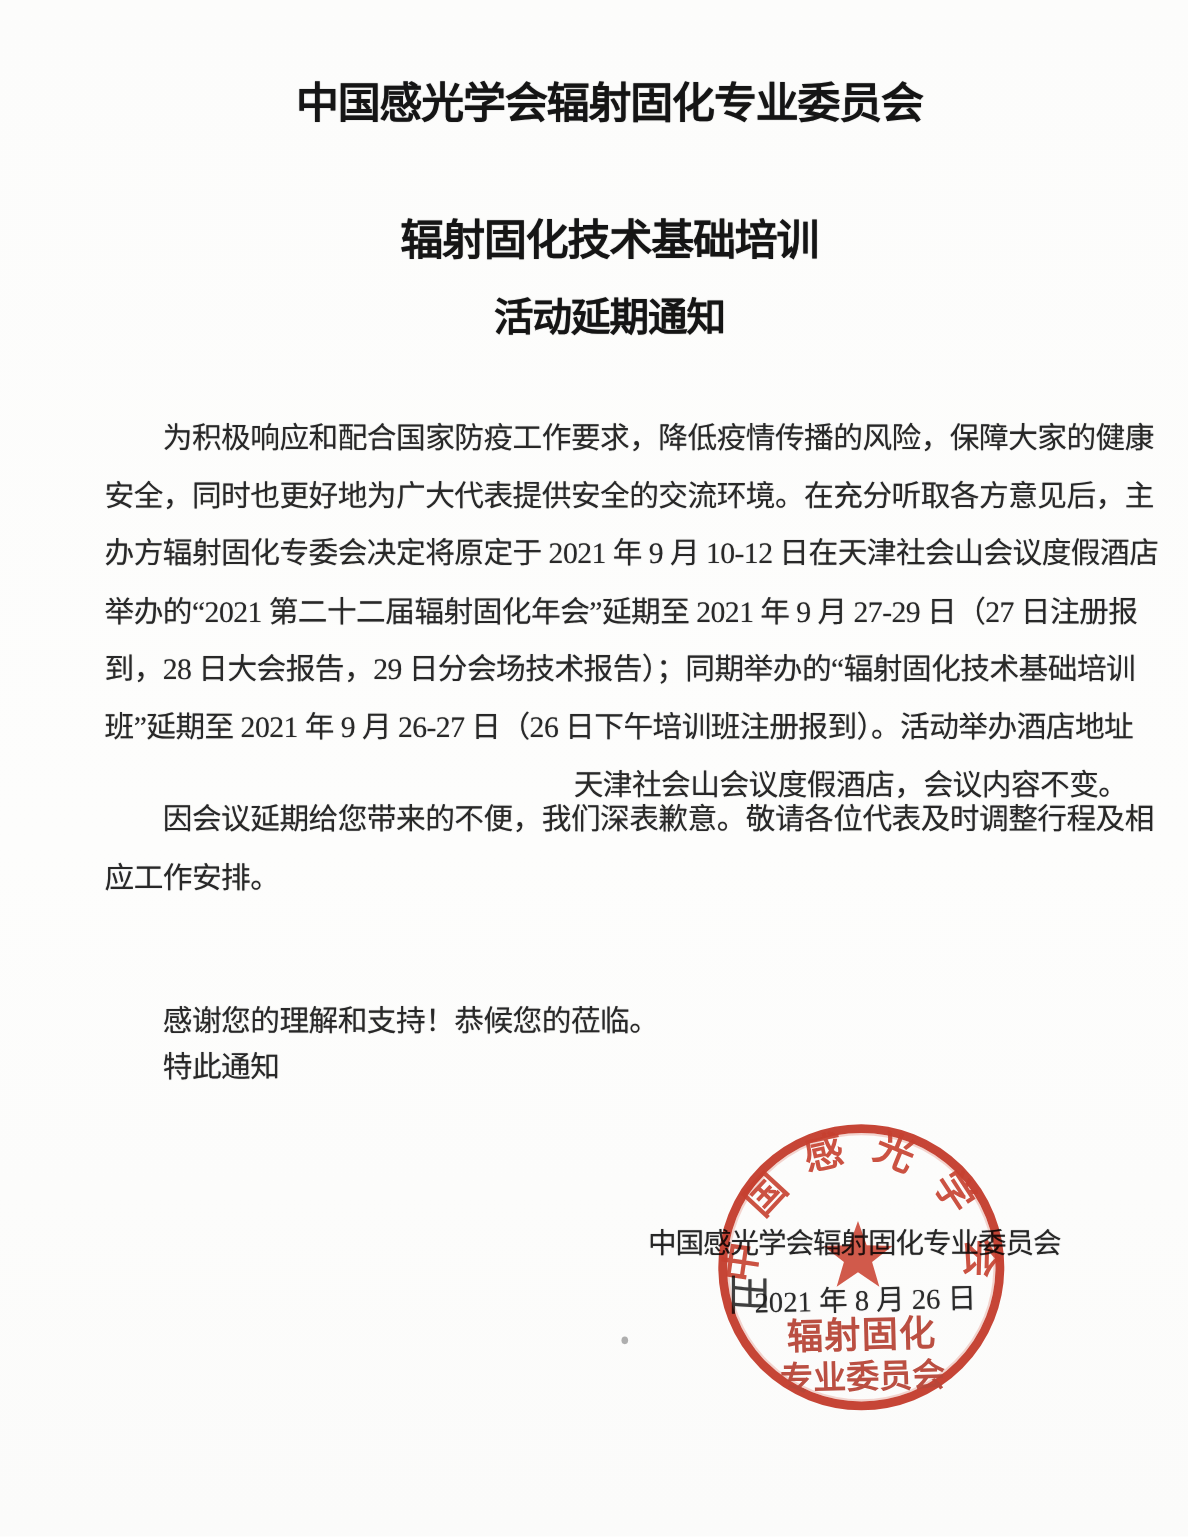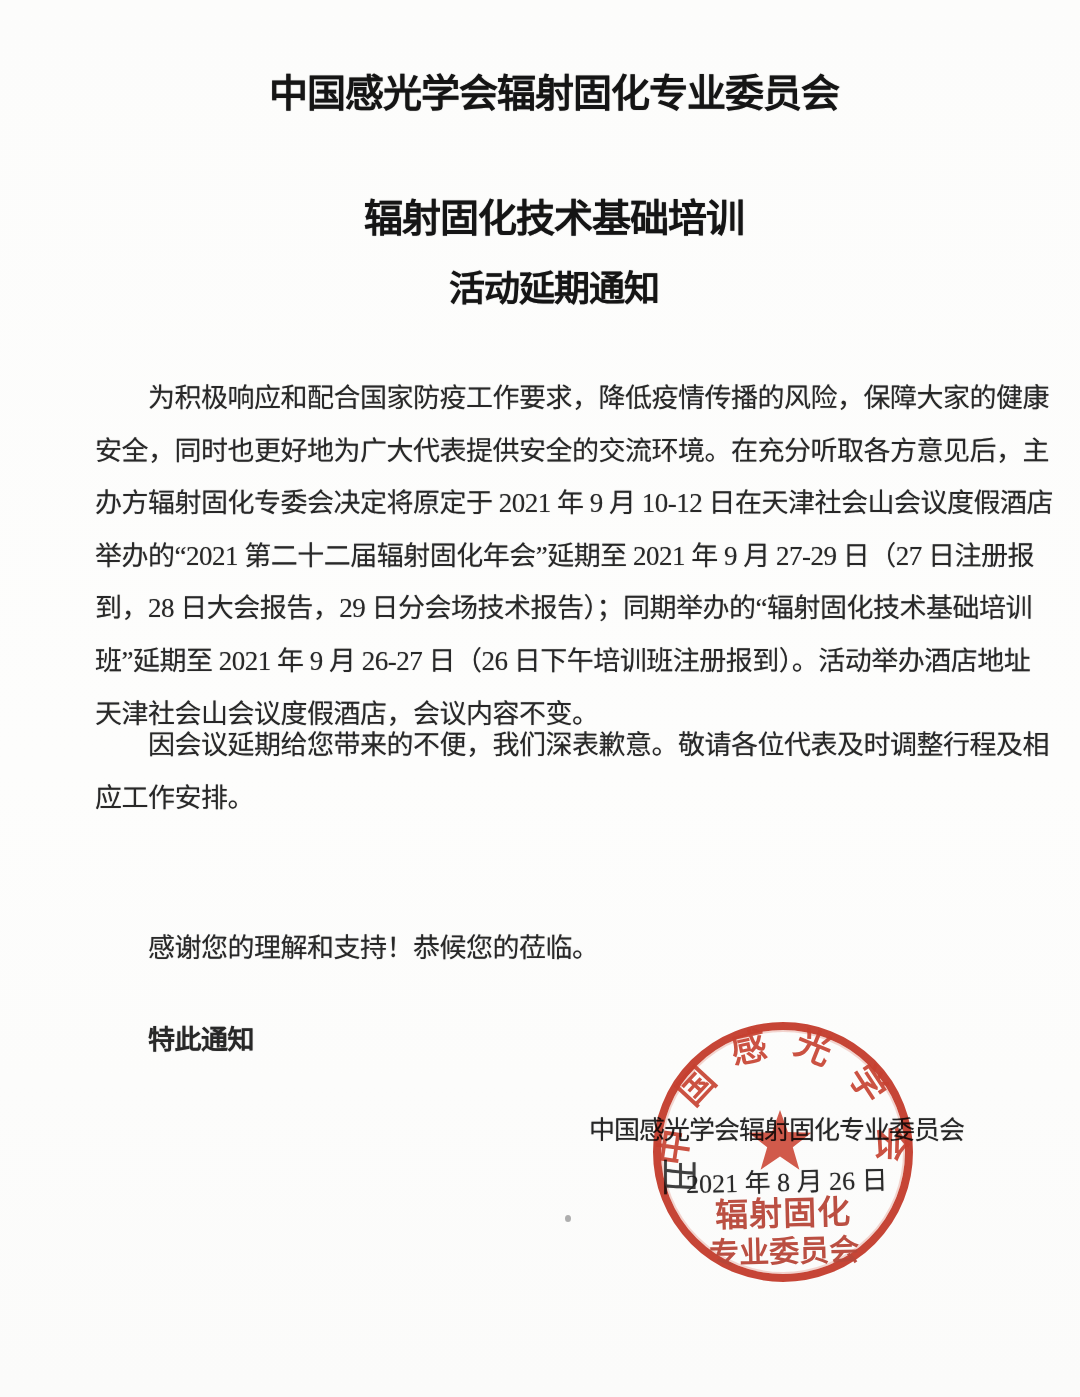--- a/index.html
+++ b/index.html
@@ -40,24 +40,24 @@
     position: absolute;
     left: 95px;
     width: 930px;
     font-size: 27px;
     line-height: 52.6px;
     letter-spacing: -0.5px;
     color: #282828;
     white-space: pre;           
     text-shadow: 0 0 1px rgba(40,40,40,0.45);
   }
-  .p1 { top: 372px; }
+  .p1 { top: 372px; text-align: right; }
   .p2 { top: 719px; }
-  .p3 { top: 922px; }
-  .p4 { top: 1014px; font-weight: bold; }
+  .p3 { top: 902px; }
+  .p4 { top: 944px; }
 
   
   .sig-org {
     position: absolute;
     left: 589px;
     top: 1114px;
     font-size: 26px;
     line-height: 1.3;
     letter-spacing: -1px;
     color: #262626;

